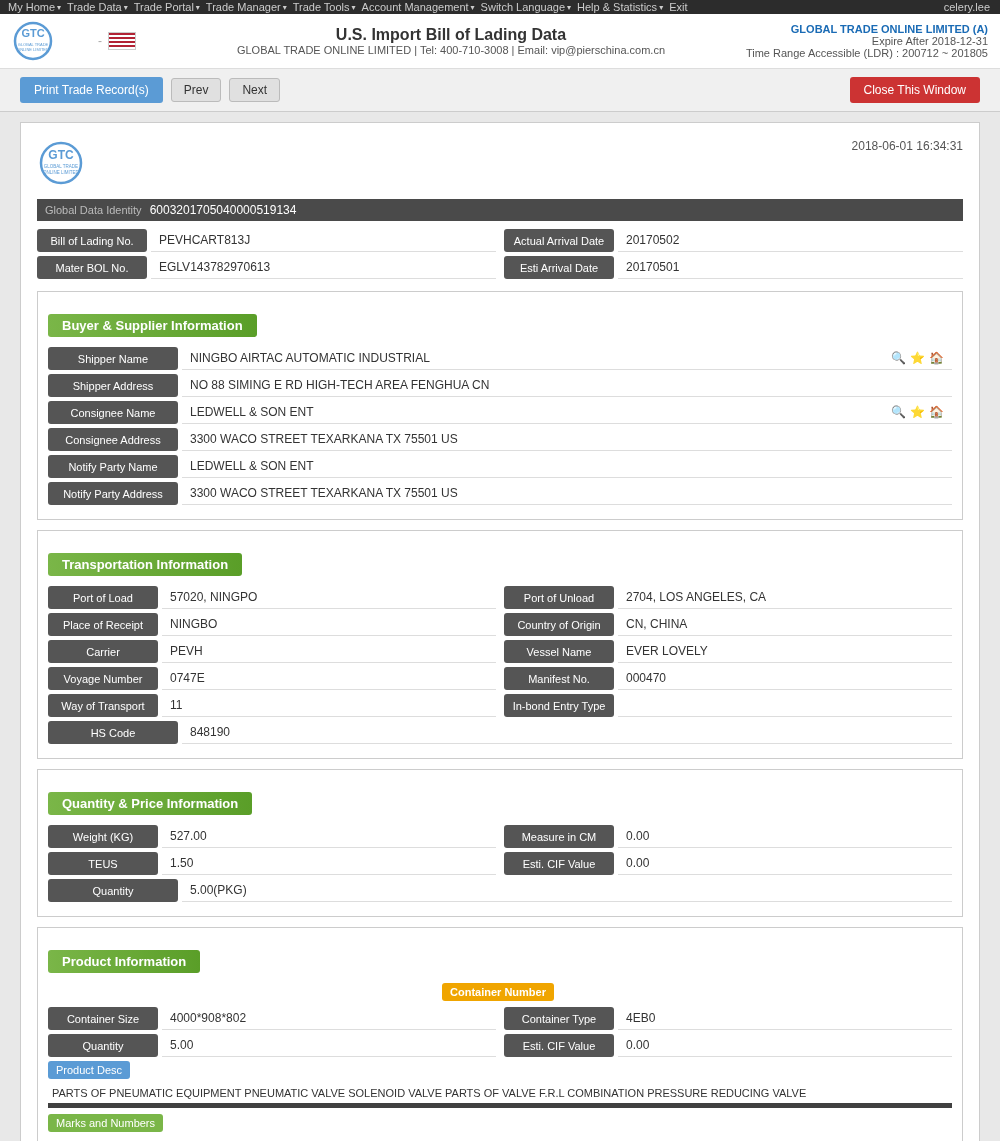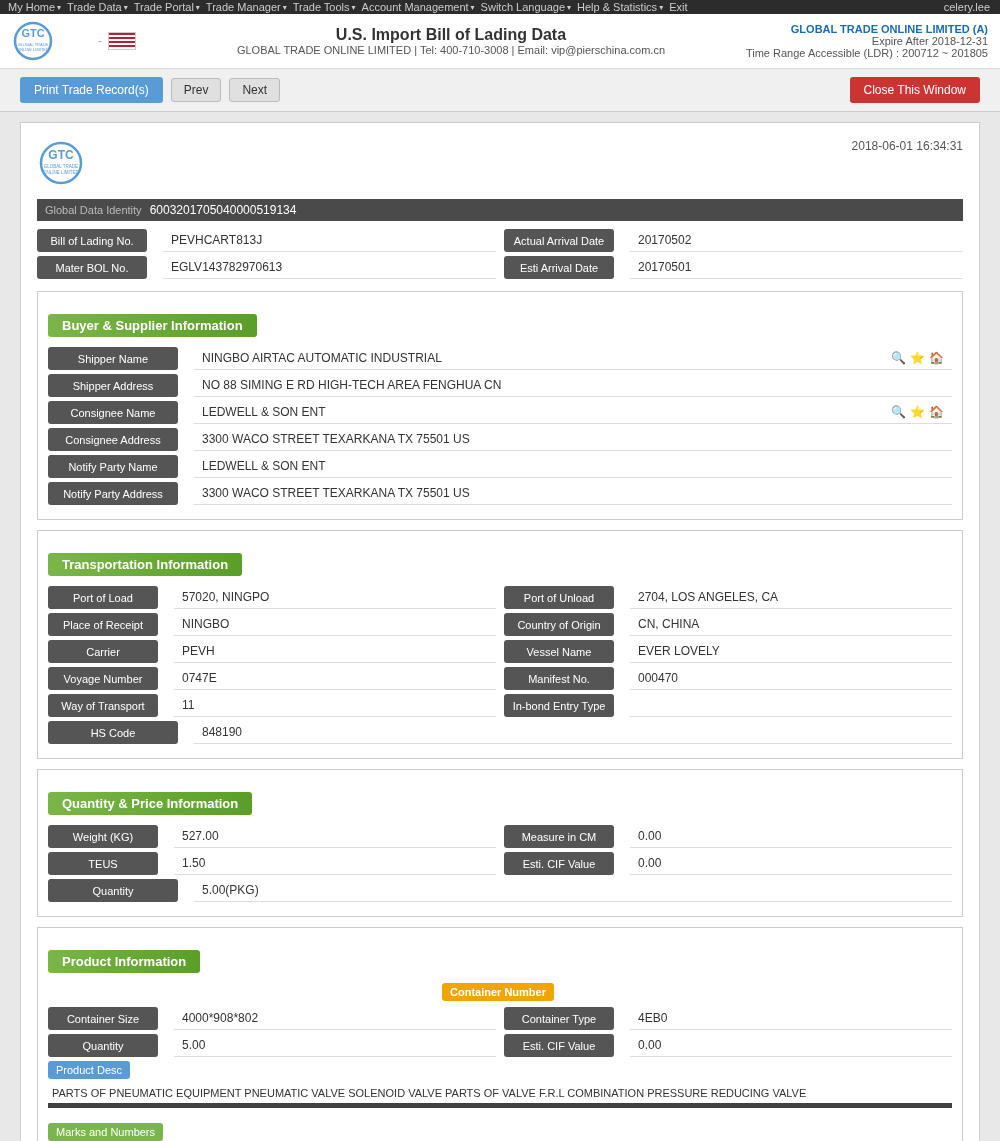--- a/index.html
+++ b/index.html
@@ -38,21 +38,21 @@
     
     .doc-header { display: flex; justify-content: space-between; align-items: flex-start; margin-bottom: 12px; }
 
     
     .identity-row { background: #4a4a4a; color: white; display: flex; align-items: center; padding: 4px 8px; margin-bottom: 8px; font-size: 12px; }
     .identity-label { color: #bbb; margin-right: 8px; font-size: 11px; }
     .identity-value { color: white; }
 
     
     .field-row { display: flex; align-items: stretch; margin-bottom: 4px; }
-    .field-label { background: #555; color: white; padding: 4px 8px; min-width: 130px; text-align: center; font-size: 11px; display: flex; align-items: center; justify-content: center; border-radius: 3px; margin-right: 16px; }
+    .field-label { background: #555; color: white; padding: 4px 8px; min-width: 130px; text-align: center; font-size: 11px; display: flex; align-items: center; justify-content: center; border-radius: 3px; margin-right: 4px; }
     .field-value { flex: 1; padding: 4px 8px; border-bottom: 1px solid #ddd; font-size: 12px; display: flex; align-items: center; }
     .field-value .icons { margin-left: auto; display: flex; gap: 4px; }
     .icon-search { color: #aaa; cursor: pointer; }
     .icon-star { color: #f0a500; cursor: pointer; }
     .icon-home { color: #cc3333; cursor: pointer; }
 
     
     .field-row-2col { display: flex; gap: 8px; margin-bottom: 4px; }
     .field-col { flex: 1; display: flex; align-items: stretch; }
     .field-col .field-label { min-width: 110px; }
@@ -337,21 +337,21 @@
           <div class="field-label">Quantity</div>
           <div class="field-value">5.00</div>
         </div>
         <div class="field-col">
           <div class="field-label">Esti. CIF Value</div>
           <div class="field-value">0.00</div>
         </div>
       </div>
 
       
-      <div style="margin-bottom:15px;">
+      <div style="margin-bottom:6px;">
         <div class="product-desc-label">Product Desc</div>
         <div class="product-text">PARTS OF PNEUMATIC EQUIPMENT PNEUMATIC VALVE SOLENOID VALVE PARTS OF VALVE F.R.L COMBINATION PRESSURE REDUCING VALVE</div>
       </div>
 
       
       <div>
         <div class="marks-label">Marks and Numbers</div>
         
       </div>
     </div>

